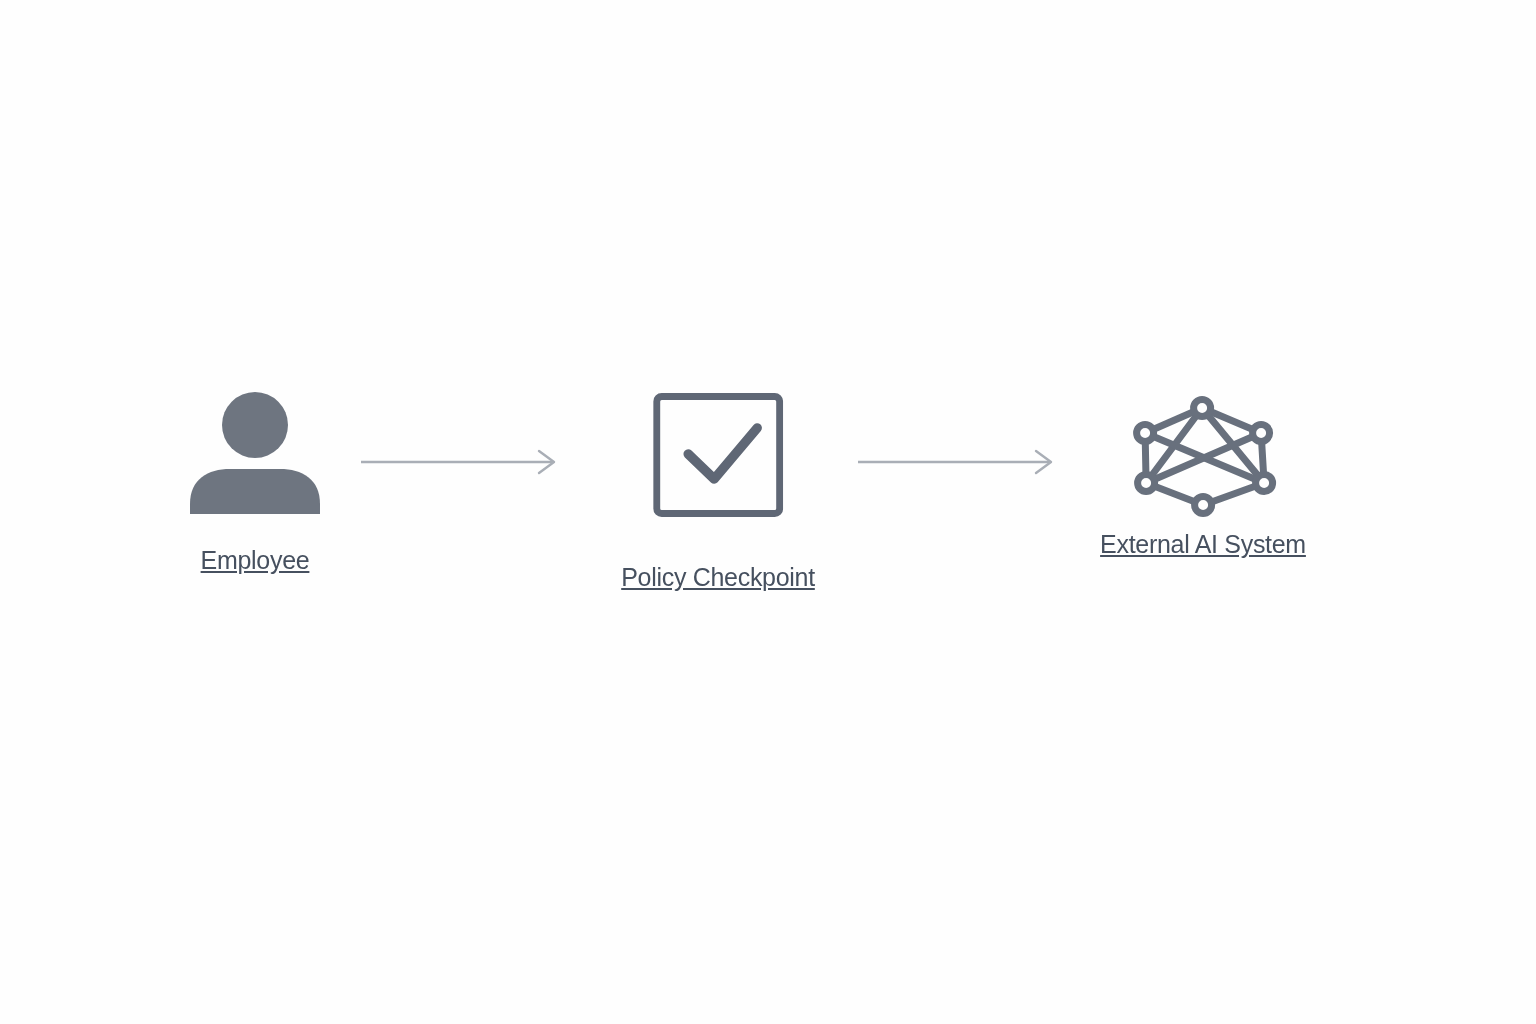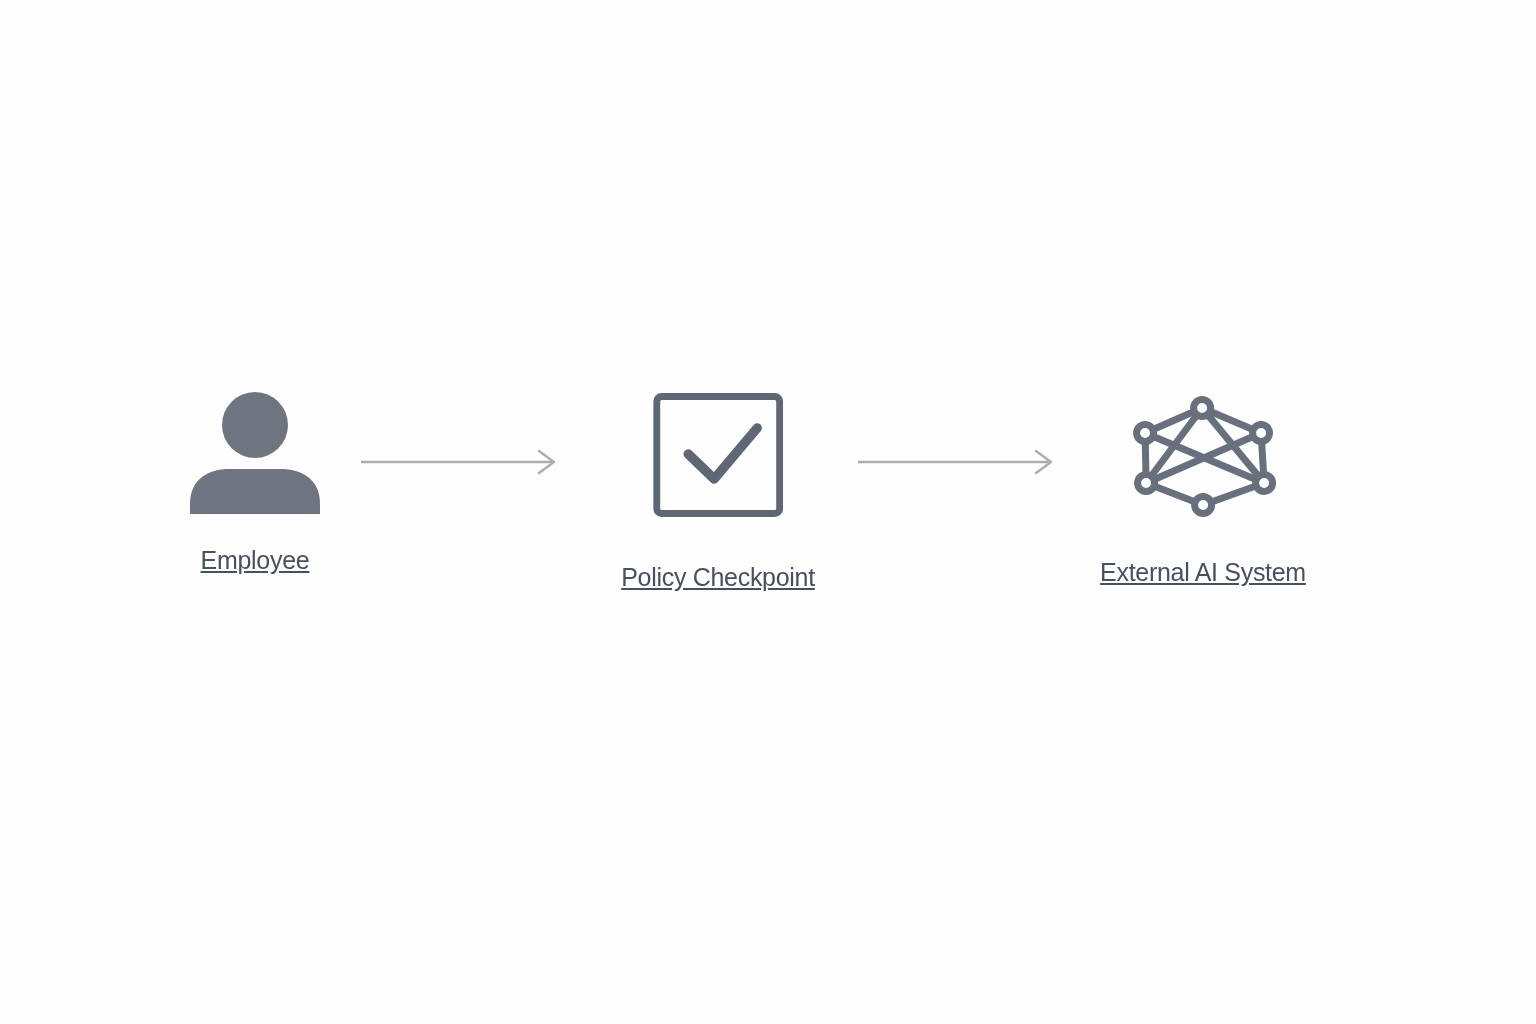--- a/index.html
+++ b/index.html
@@ -98,16 +98,16 @@
         <g class="net-stroke" fill="#fefefe" stroke-width="7">
           <circle cx="75" cy="14" r="8.5"></circle>
           <circle cx="18" cy="39" r="8.5"></circle>
           <circle cx="134" cy="39" r="8.5"></circle>
           <circle cx="19" cy="89" r="8.5"></circle>
           <circle cx="137" cy="89" r="8.5"></circle>
           <circle cx="76" cy="111" r="8.5"></circle>
         </g>
       </svg>
     </span>
-    <div class="node-label" style="margin-top:40px;">External AI System</div>
+    <div class="node-label" style="margin-top:12px;">External AI System</div>
   </div>
 
 </div>
 
 </body></html>

